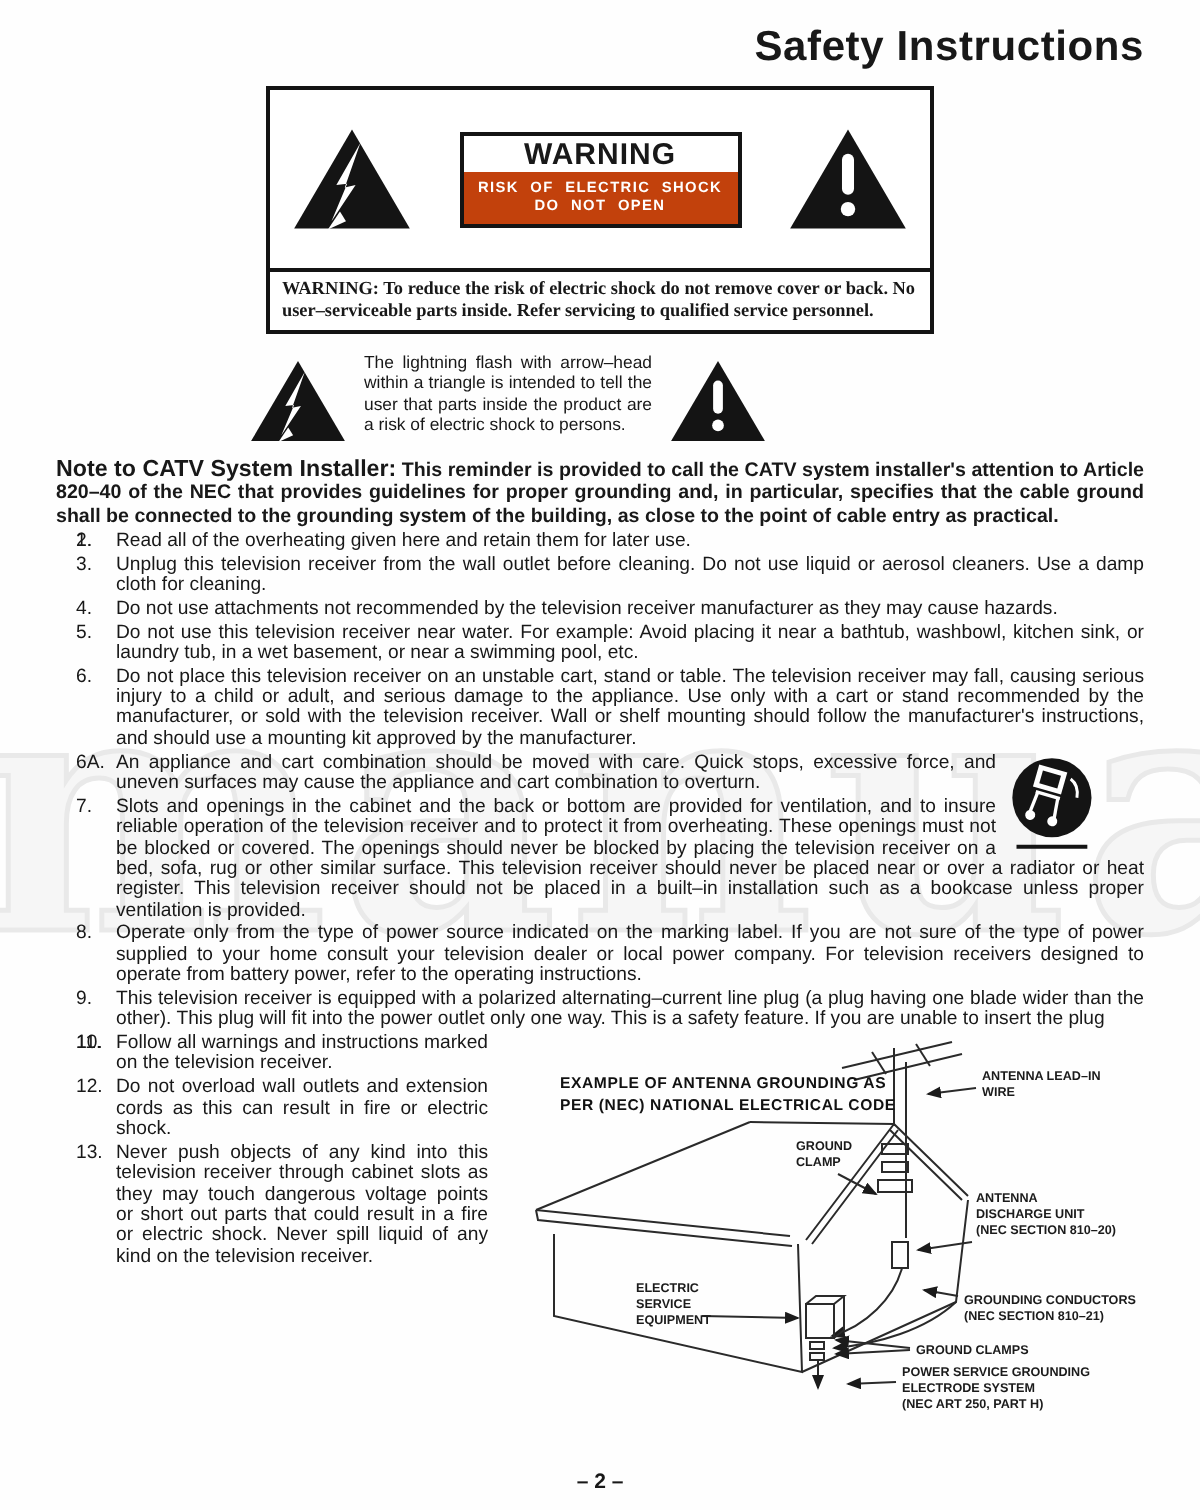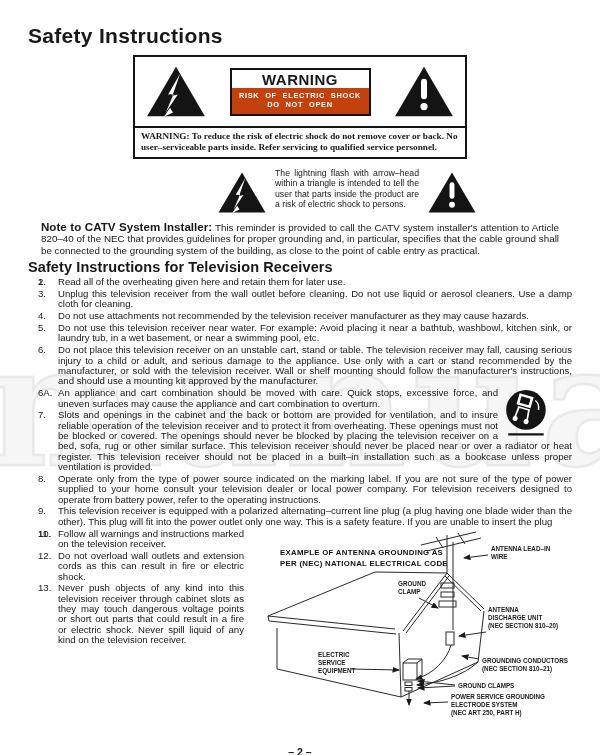--- a/index.html
+++ b/index.html
@@ -10,38 +10,38 @@
   }
   .page { position:relative; padding:8px 28px 0; }
   .watermark {
     position:absolute; top:322px; left:-14px; width:640px; z-index:0;
     font-family:"DejaVu Serif", serif; font-weight:bold;
     font-size:168px; letter-spacing:6px; line-height:1;
     color:rgba(0,0,0,0.03); -webkit-text-stroke:2.5px #e9e9e9;
     pointer-events:none; user-select:none;
   }
   .content { position:relative; z-index:1; }
-  h1.title { text-align:left; font-size:21px; margin:16px 0 7px; letter-spacing:0.3px; }
+  h1.title { text-align:right; font-size:21px; margin:4px 0 7px; letter-spacing:0.3px; }
 
   .warnbox { width:330px; margin:0 auto; border:2px solid #141414; background:#fff; }
-  .warn-top { display:flex; align-items:center; justify-content:space-between; padding:8px 10px; }
+  .warn-top { display:flex; align-items:center; justify-content:space-between; padding:18px 10px; }
   .tri-lg { width:62px; height:53px; flex:none; }
   .warn-center { width:137px; border:2px solid #141414; flex:none; }
   .warn-word { text-align:center; font-weight:bold; font-size:15px; padding:1px 0 0; letter-spacing:0.5px; }
   .warn-black { background:#c2410c; color:#fff; text-align:center; font-weight:bold;
     font-size:7.4px; letter-spacing:0.7px; word-spacing:3px; line-height:9.5px; padding:3px 0 4px; }
   .warn-caption { border-top:2px solid #141414; font-size:9.2px; font-weight:bold; line-height:11px; padding:3px 6px 4px;font-family:Liberation Serif, serif; }
 
-  .sym-row { display:flex; align-items:flex-start; margin:9px 2px 0 96px; gap:8px;justify-content:center; }
+  .sym-row { display:flex; align-items:flex-start; margin:9px 2px 0 96px; gap:8px; }
   .tri-sm { width:50px; height:43px; flex:none; margin-top:3px; }
   .sym-text { font-size:8.7px; line-height:10.3px; text-align:justify; margin:0; }
   .sym-text.t1 { width:144px; }
   .sym-text.t2 { width:154px; }
 
-  .catv { font-size:9.8px; line-height:11.4px; text-align:justify; margin:7px 13px 0; }
+  .catv { font-size:9.8px; line-height:11.4px; text-align:justify; margin:7px 0 0;font-weight:bold; }
   .catv b { font-size:11.6px; }
 
   h2.subhead { font-size:14.5px; margin:3px 0 2px; letter-spacing:0.1px; }
 
   .items { padding:0 0 0 10px; margin:0; }
   .item { position:relative; padding-left:20px; font-size:9.6px; line-height:10.35px;
     text-align:justify; margin-bottom:1.5px; }
   .item .num { position:absolute; left:0; top:0; }
 
   .cart-fig { float:right; width:46px; height:50px; margin:0 22px 2px 6px; }
@@ -99,21 +99,20 @@
         <rect x="45" y="23" width="10" height="34" rx="5" fill="#fff"></rect>
         <circle cx="50" cy="69" r="6" fill="#fff"></circle>
       </svg>
     </div>
 
     <p class="catv">
       <b>Note to CATV System Installer:</b>
       <span>This reminder is provided to call the CATV system installer's attention to Article 820–40 of the NEC that provides guidelines for proper grounding and, in particular, specifies that the cable ground shall be connected to the grounding system of the building, as close to the point of cable entry as practical.</span>
     </p>
 
-    <h2 class="subhead">Safety Instructions for Television Receivers</h2>
 
     <div class="items">
       <div class="item">
         <span class="num">1.</span>
       </div>
       <div class="item">
         <span class="num">2.</span>
         <span>Read all of the overheating given here and retain them for later use.</span>
       </div>
       <div class="item">

